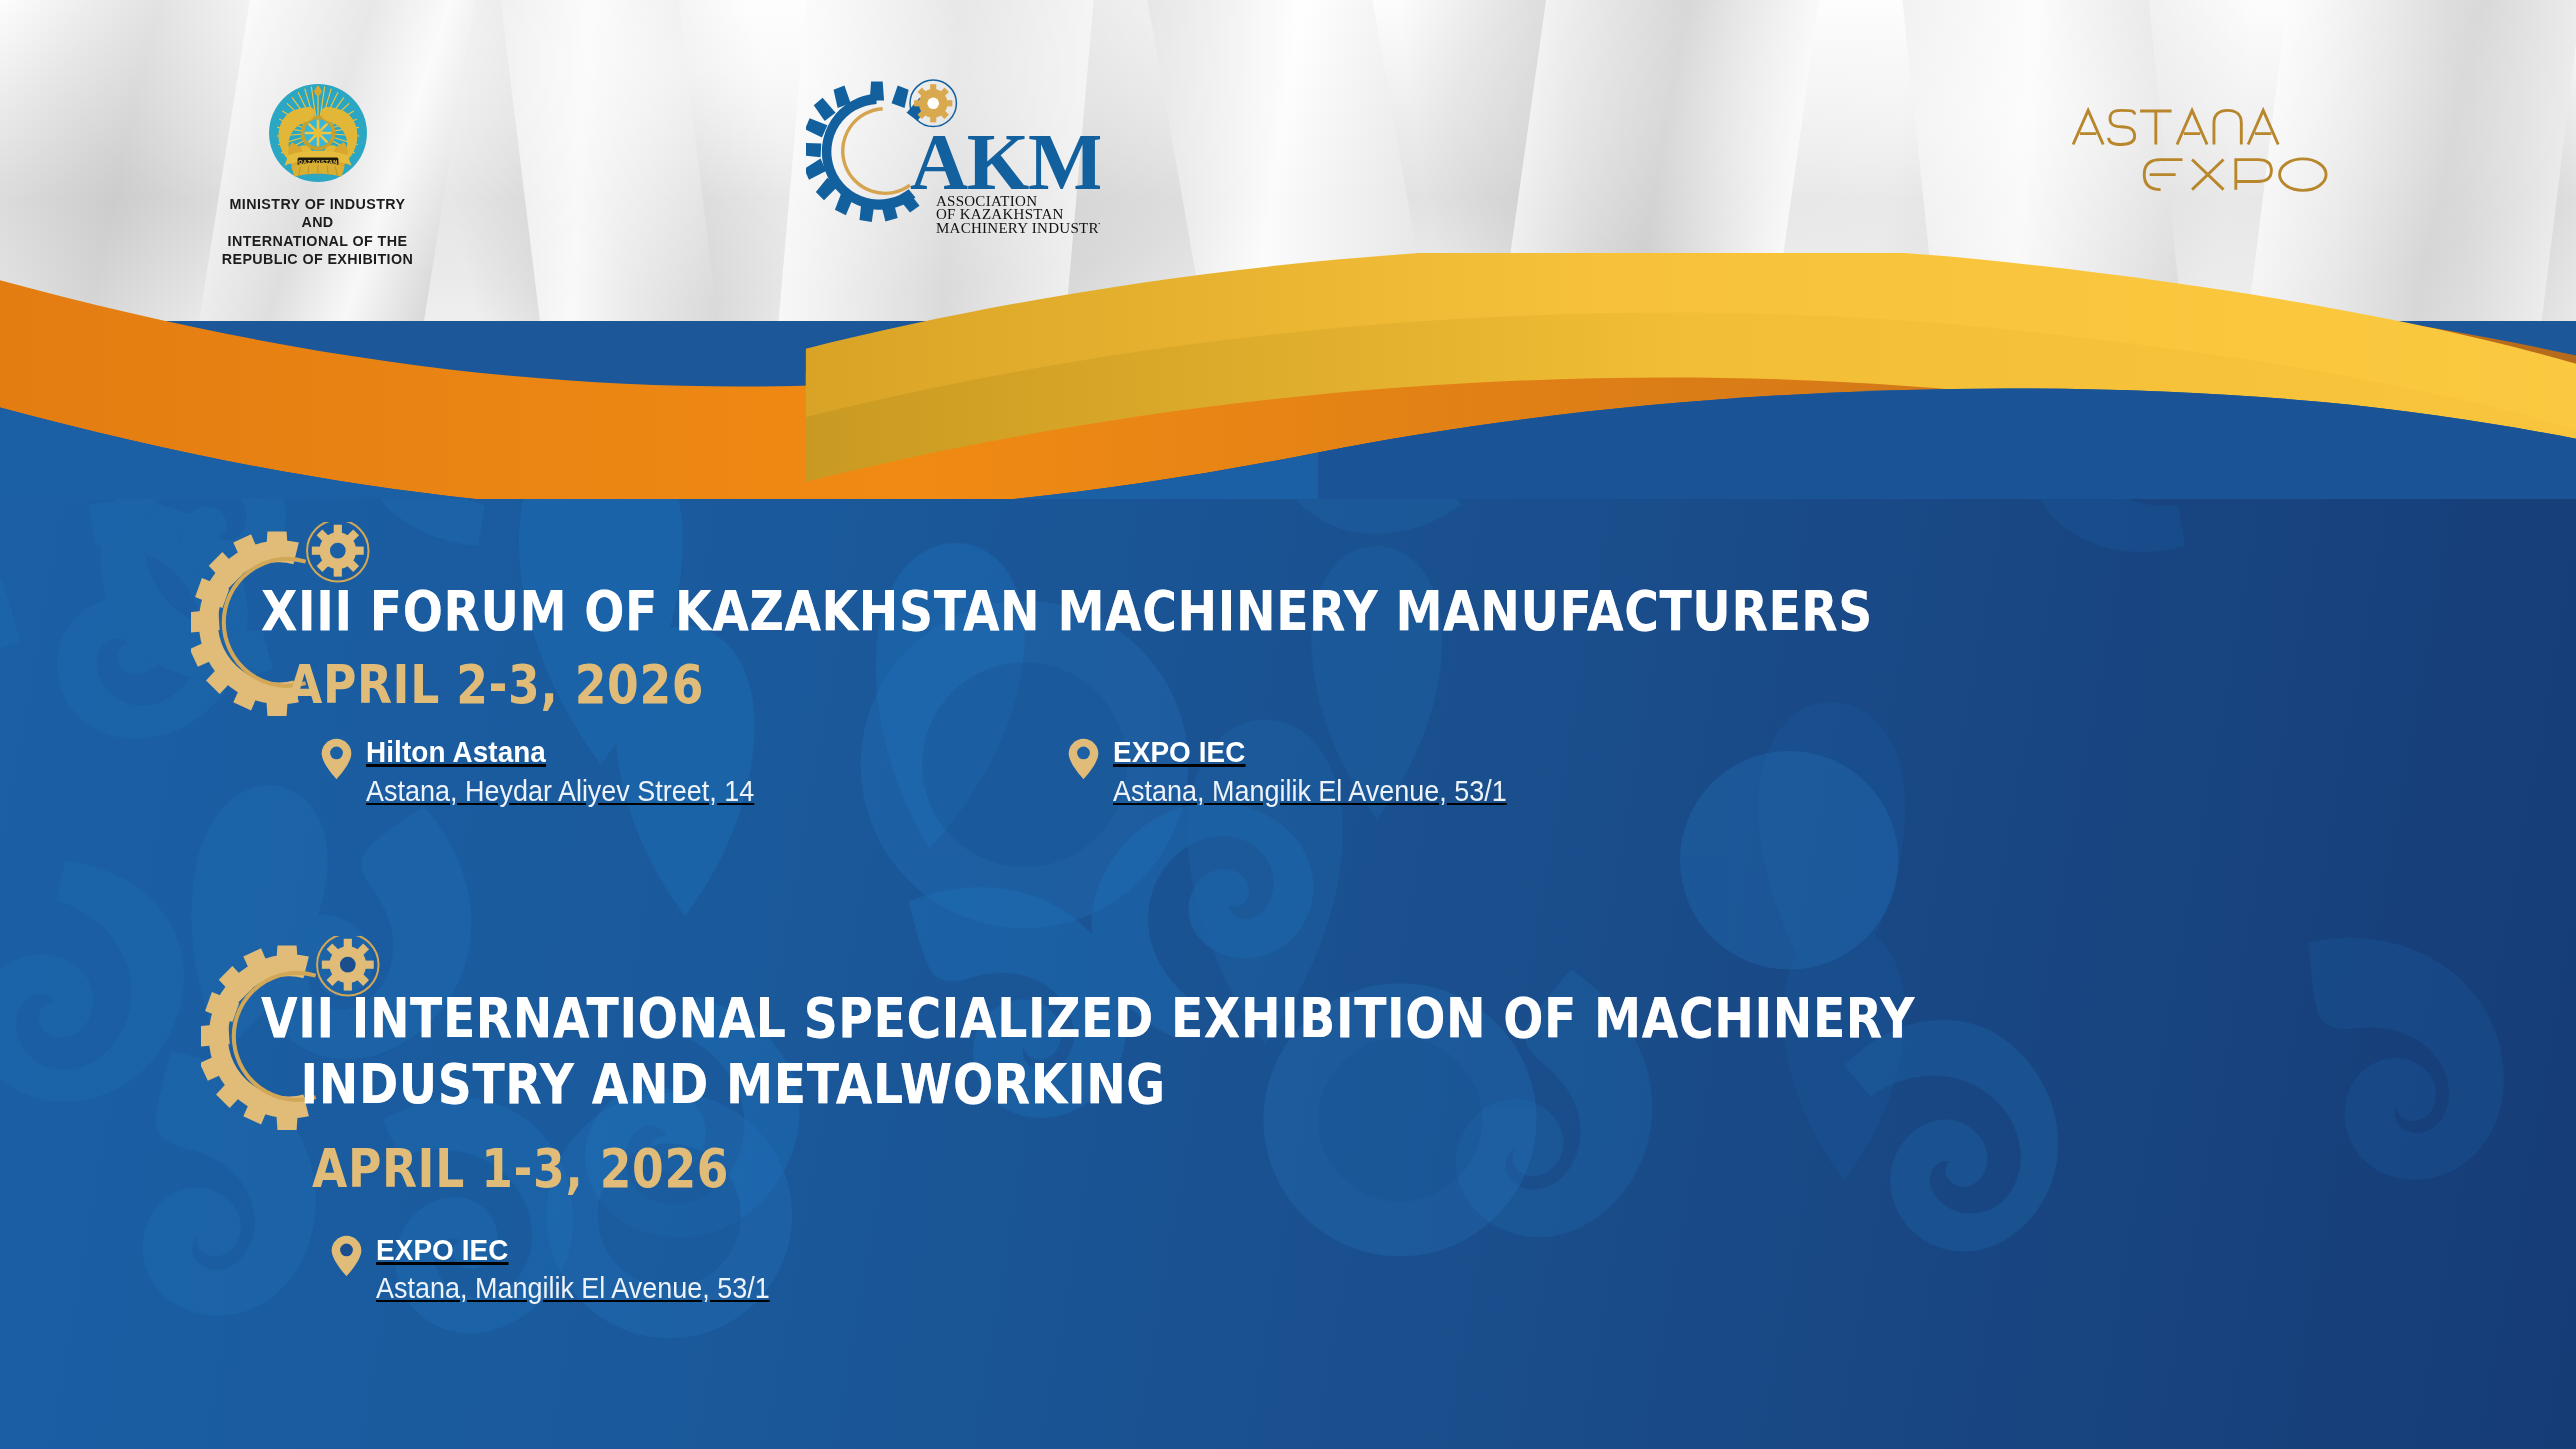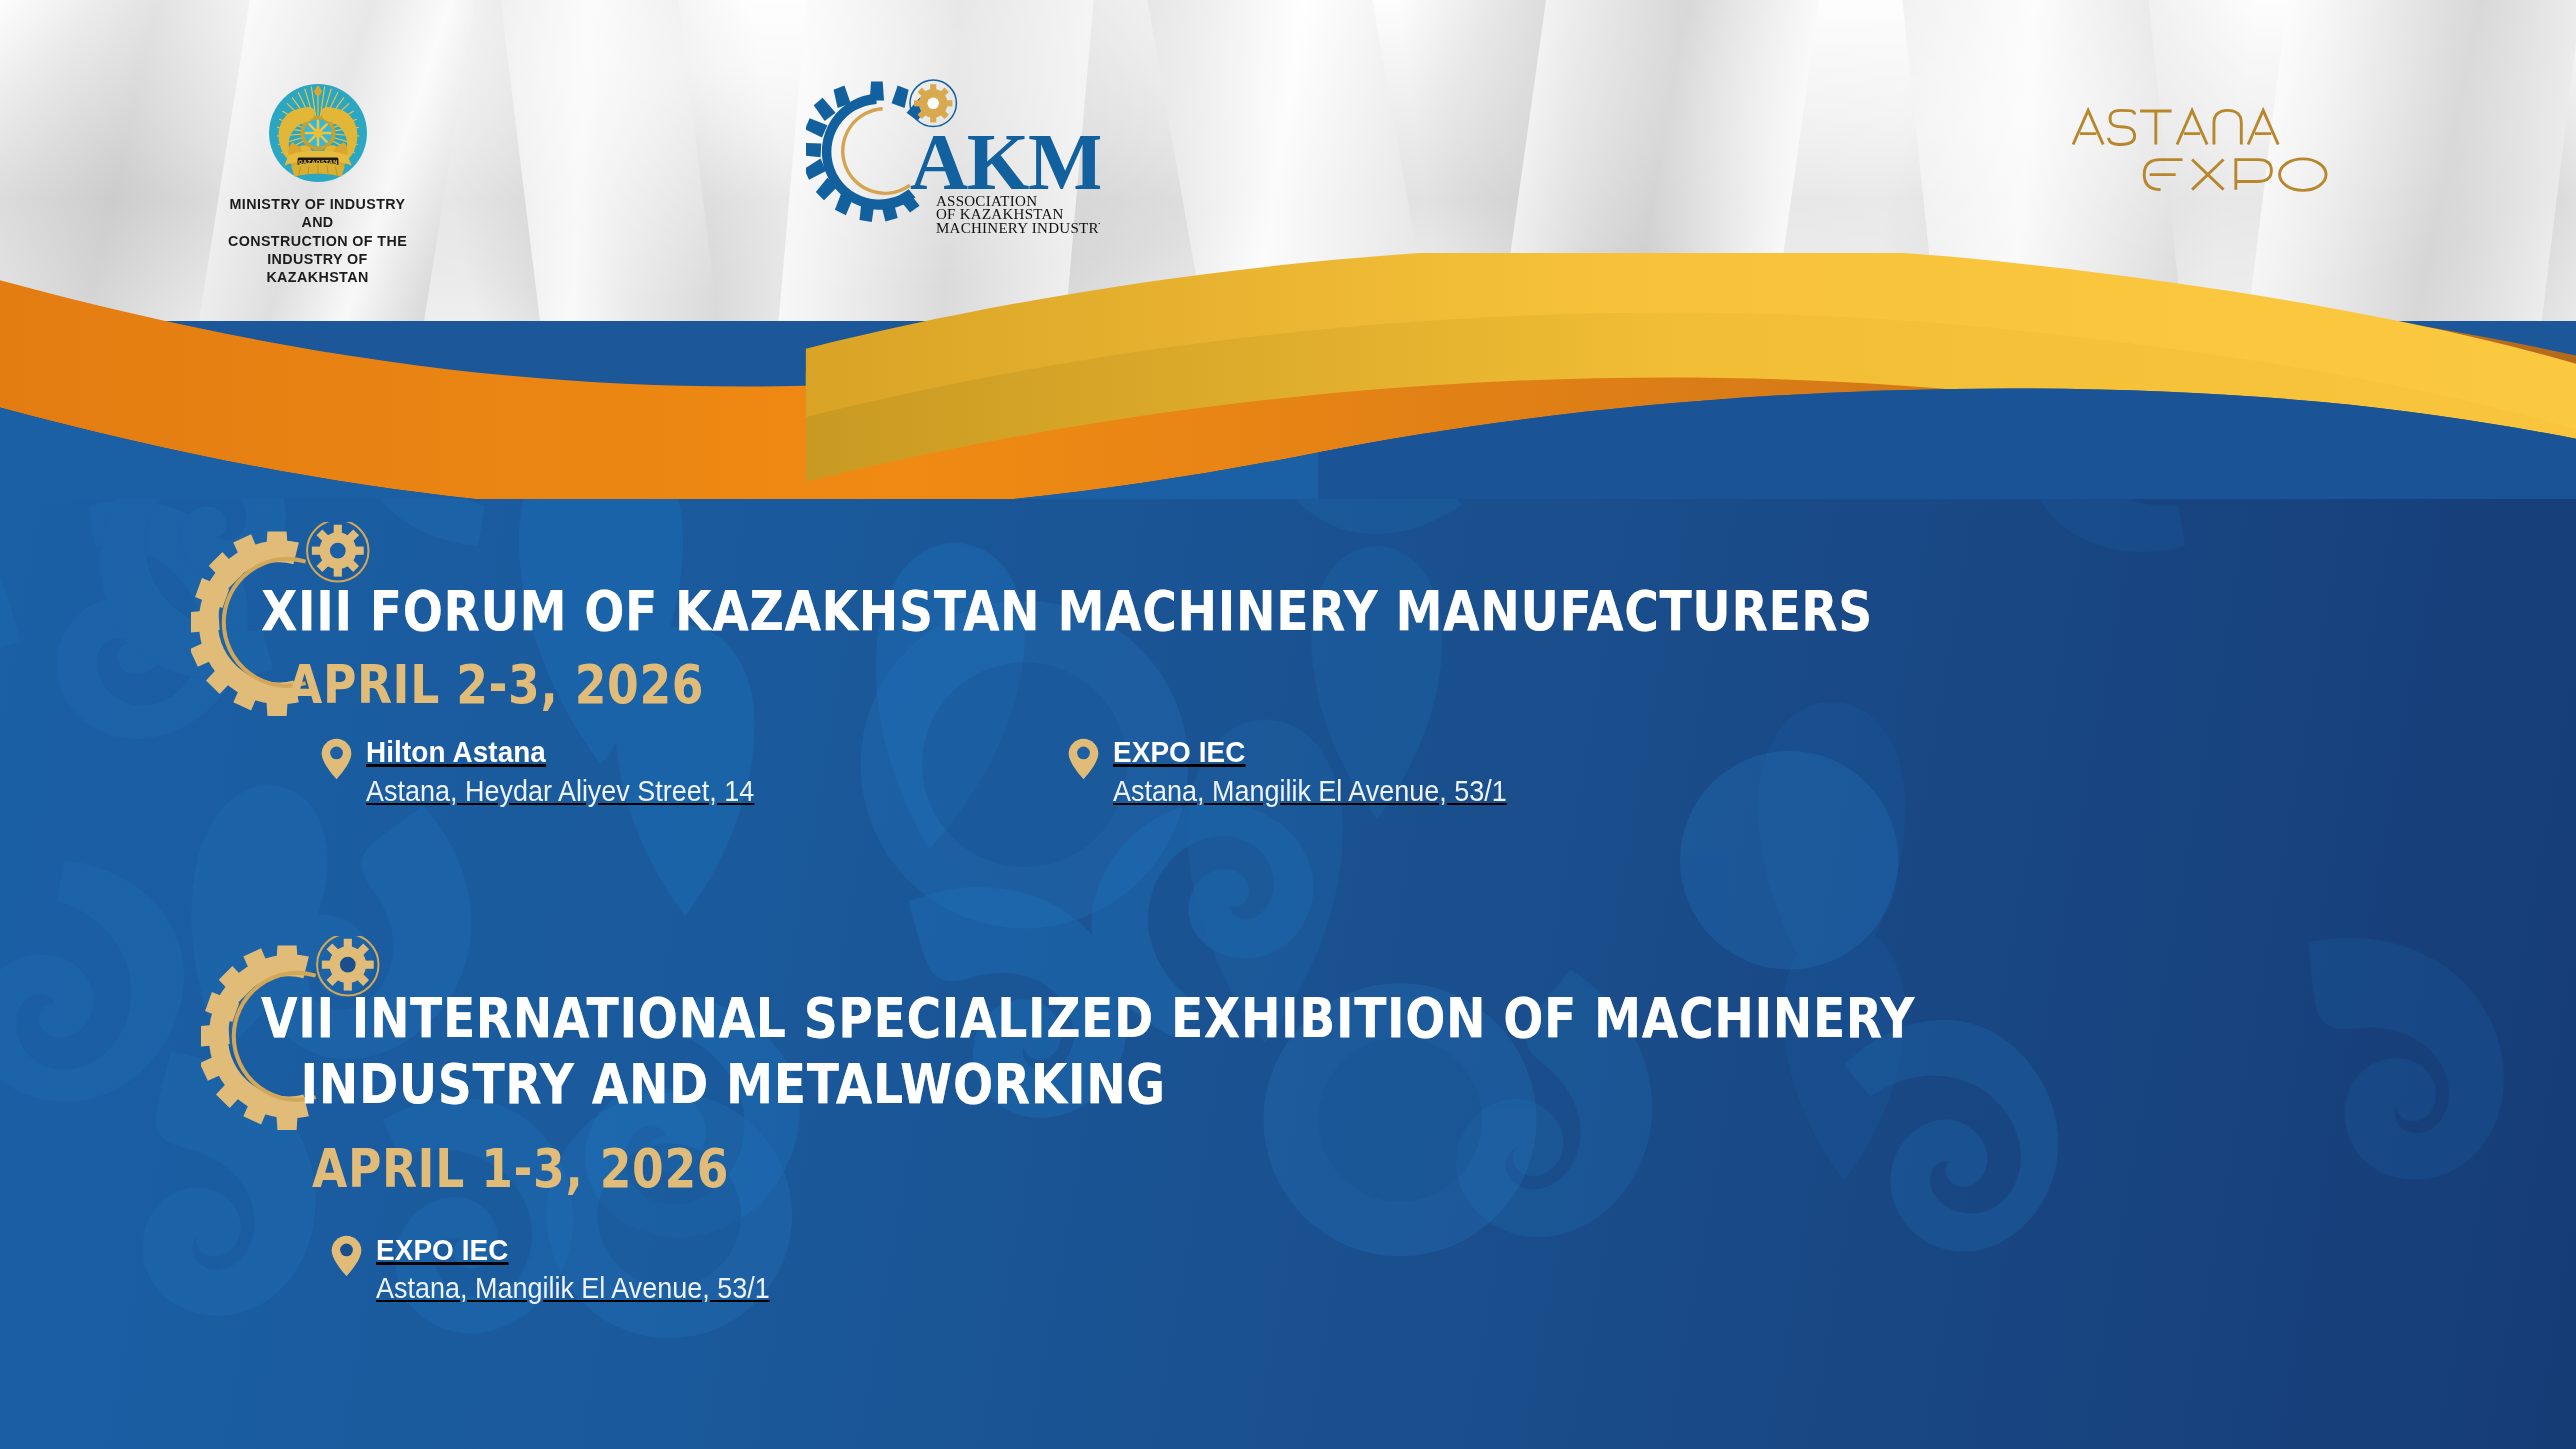--- a/index.html
+++ b/index.html
@@ -332,22 +332,22 @@
         <g stroke="#B78F22" stroke-width="1.6">
           <line x1="66" y1="166" x2="62" y2="184"></line>
             <line x1="82" y1="164" x2="80" y2="183"></line>
           <line x1="100" y1="163" x2="100" y2="183"></line>
             <line x1="118" y1="164" x2="120" y2="183"></line>
           <line x1="134" y1="166" x2="138" y2="184"></line>
         </g>
       </svg>
       <div class="ministry-text">
         <div>MINISTRY OF INDUSTRY AND</div>
-        <div>CONSTRUCTION OF THE</div>
-        <div>INDUSTRY OF KAZAKHSTAN</div>
+        <div>INTERNATIONAL OF THE</div>
+        <div>REPUBLIC OF EXHIBITION</div>
       </div>
     </div>
 
     <div class="logo-akmi">
       <svg width="294" height="157" viewBox="0 0 430 230" xmlns="http://www.w3.org/2000/svg">
 
         <g fill="#12609E">
           <g>
             <path d="M95,8 L112,8 L114,36 L93,36 Z"></path>
             <path d="M134,14 L150,20 L144,47 L125,40 Z"></path>

